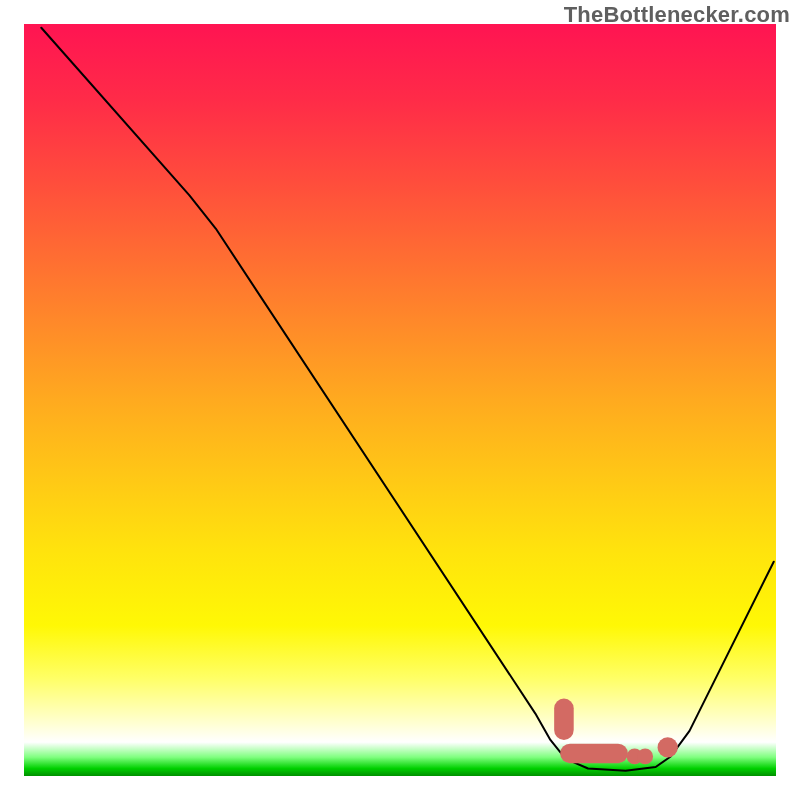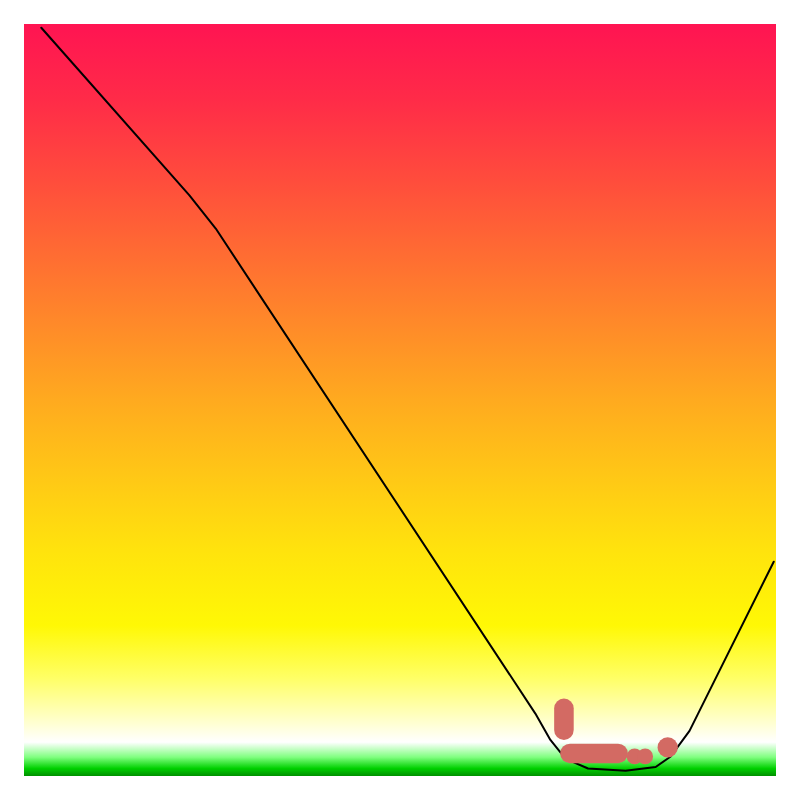--- a/index.html
+++ b/index.html
@@ -30,20 +30,21 @@
     left: 0;
     top: 0;
     width: 800px;
     height: 800px;
   }
 </style>
 </head>
 <body>
 
 <div class="chart-container">
+  <div class="watermark">TheBottlenecker.com</div>
   <svg class="plot" viewBox="0 0 800 800" preserveAspectRatio="none">
     <defs>
       <linearGradient id="bg-grad" x1="0" y1="0" x2="0" y2="1">
           <stop offset="0%" stop-color="#ff1452"></stop>
           <stop offset="10%" stop-color="#ff2b48"></stop>
           <stop offset="20%" stop-color="#ff4a3d"></stop>
           <stop offset="30%" stop-color="#ff6a33"></stop>
           <stop offset="40%" stop-color="#ff8a29"></stop>
           <stop offset="50%" stop-color="#ffaa1f"></stop>
           <stop offset="60%" stop-color="#ffc716"></stop>

